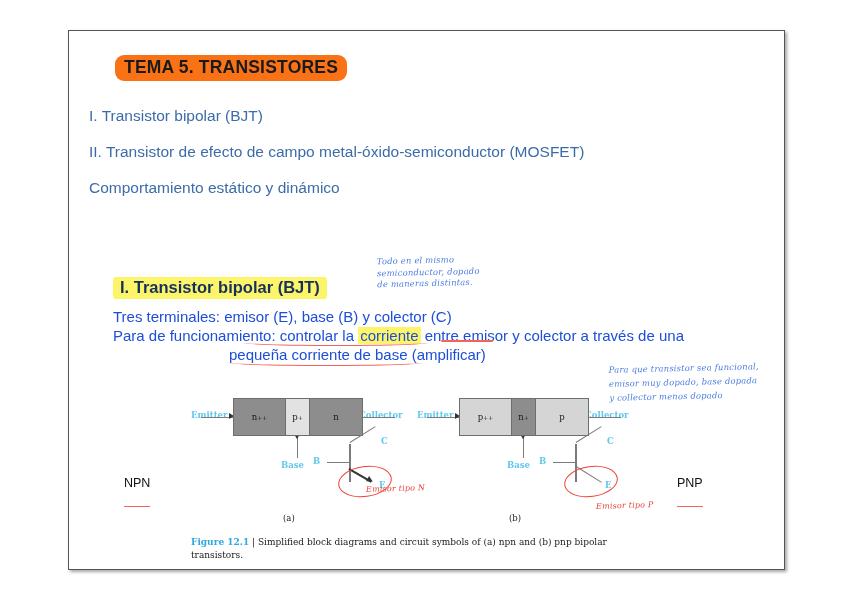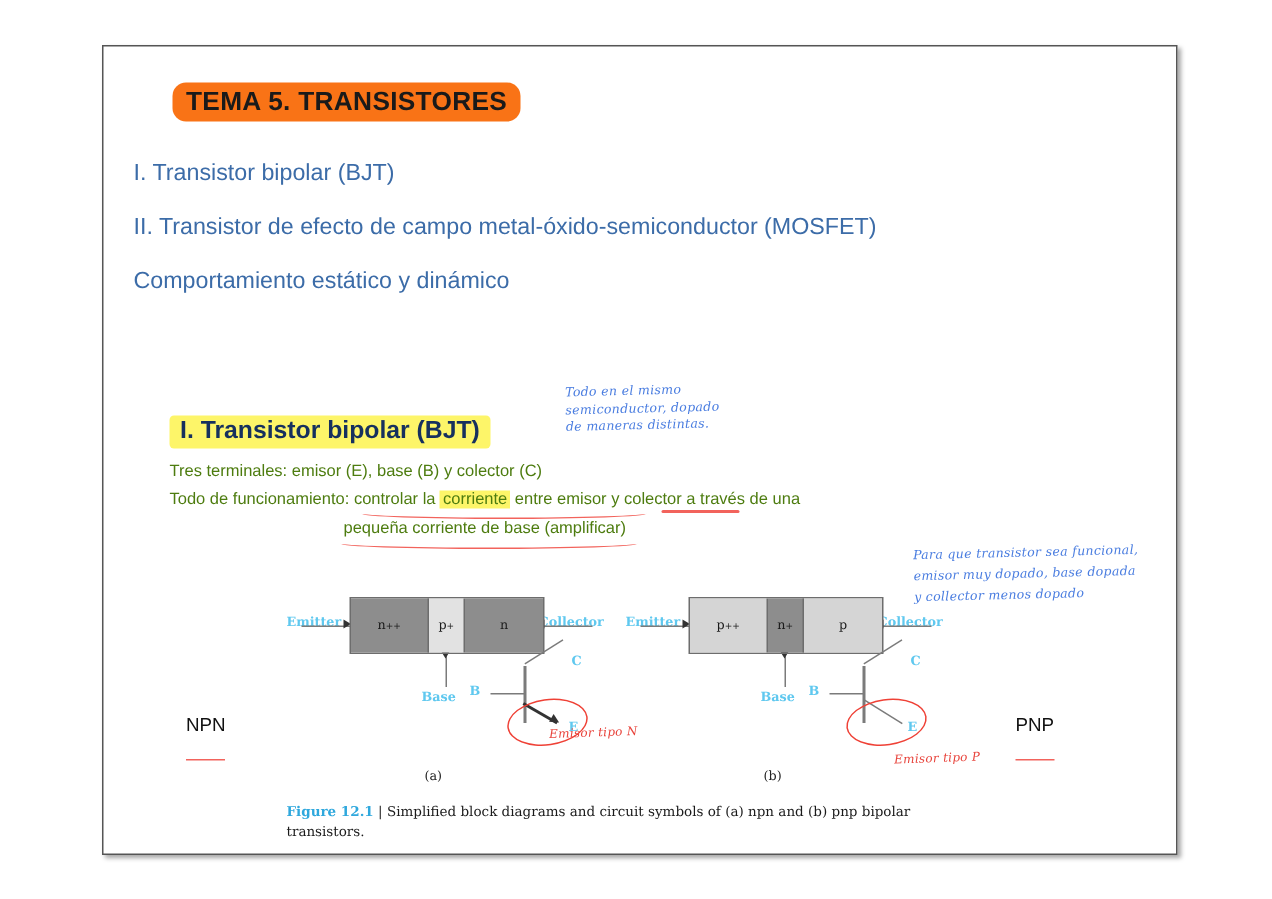--- a/index.html
+++ b/index.html
@@ -42,22 +42,22 @@
     position:absolute; left:44px; top:246px;
     font-size:16.5px; font-weight:bold; color:#16305e;
     background:#fdf569;
     padding:1px 7px 2px 7px;
     border-radius:3px;
     white-space:nowrap;
   }
   
   .body-line{
     position:absolute;
-    color:#4d7c0f;
-    font-size:11px;
+    color:#1d4ed8;
+    font-size:15px;
     white-space:nowrap;
   }
   .b1{left:44px; top:277px;}
   .b2{left:44px; top:296px;}
   .b3{left:160px; top:315px;}
   .hl{ background:#fdf569; padding:0 2px; }
   
   .rline{position:absolute;background:#f2635c;height:1.6px;border-radius:1px;}
   .rline.curve{
     height:5px;background:transparent;
@@ -201,21 +201,21 @@
 
   <div class="section">I. Transistor bipolar (BJT)</div>
 
   <div class="hand note-top">
     <div>Todo en el mismo</div>
     <div>semiconductor, dopado</div>
     <div>de maneras distintas.</div>
   </div>
 
   <div class="body-line b1">Tres terminales: emisor (E), base (B) y colector (C)</div>
-  <div class="body-line b2"><span>Todo de funcionamiento: controlar la </span><span class="hl">corriente</span><span> entre emisor y colector a través de una</span></div>
+  <div class="body-line b2"><span>Para de funcionamiento: controlar la </span><span class="hl">corriente</span><span> entre emisor y colector a través de una</span></div>
   <div class="body-line b3">pequeña corriente de base (amplificar)</div>
 
   <div class="rline curve" style="left:172px;top:309px;width:190px;"></div>
   <div class="rline" style="left:372px;top:309px;width:52px;"></div>
   <div class="rline curve" style="left:158px;top:329px;width:198px;"></div>
 
   <div class="hand note-right">
     <div>Para que transistor sea funcional,</div>
     <div>emisor muy dopado, base dopada</div>
     <div>y collector menos dopado</div>

